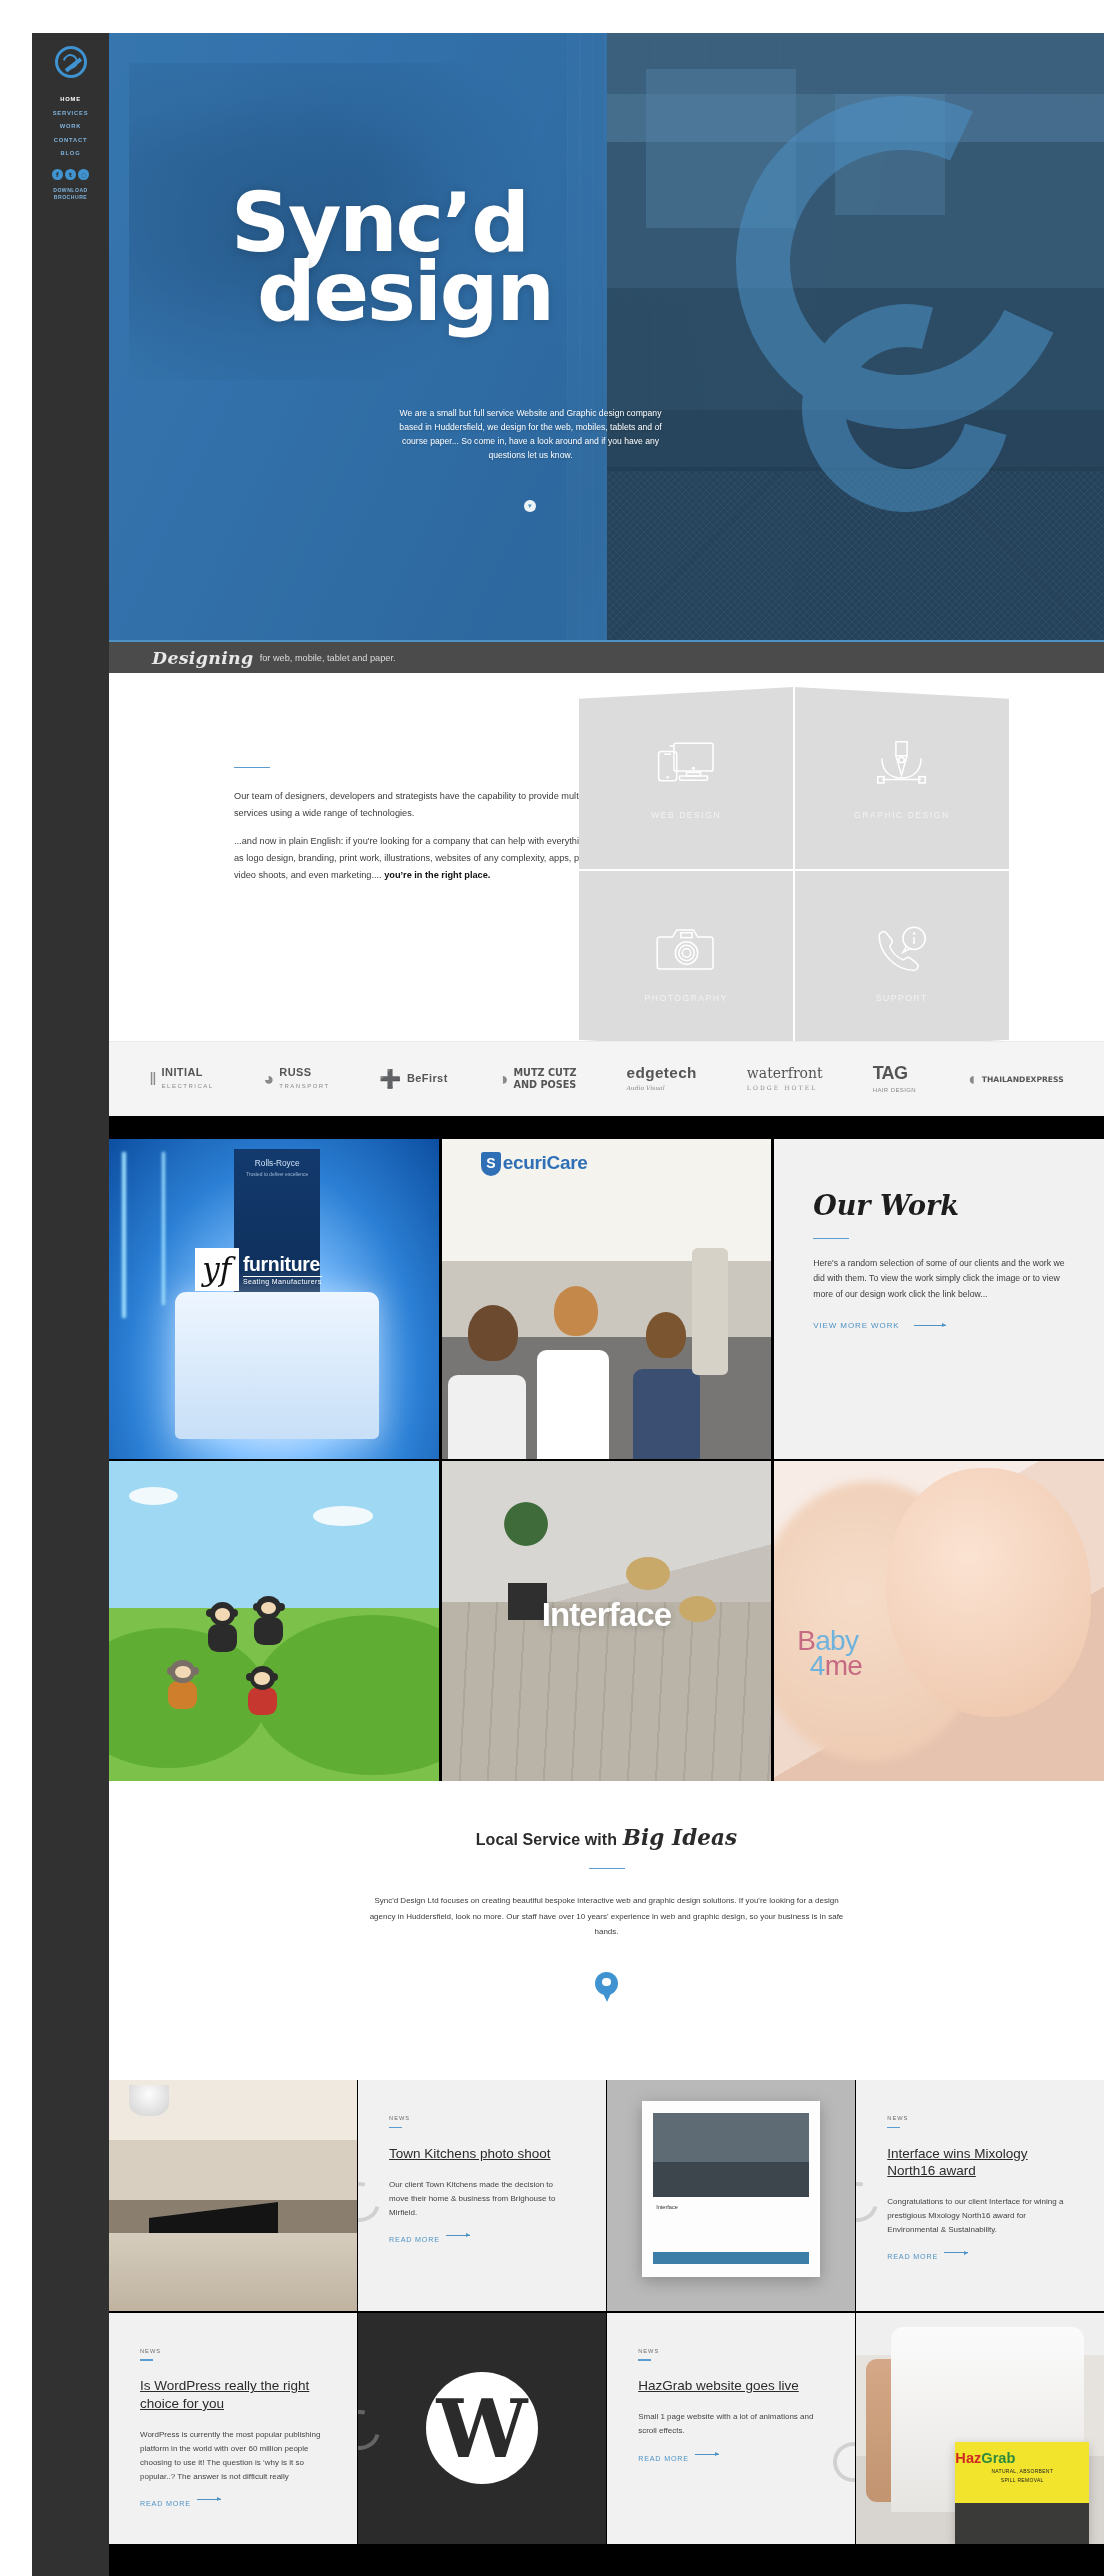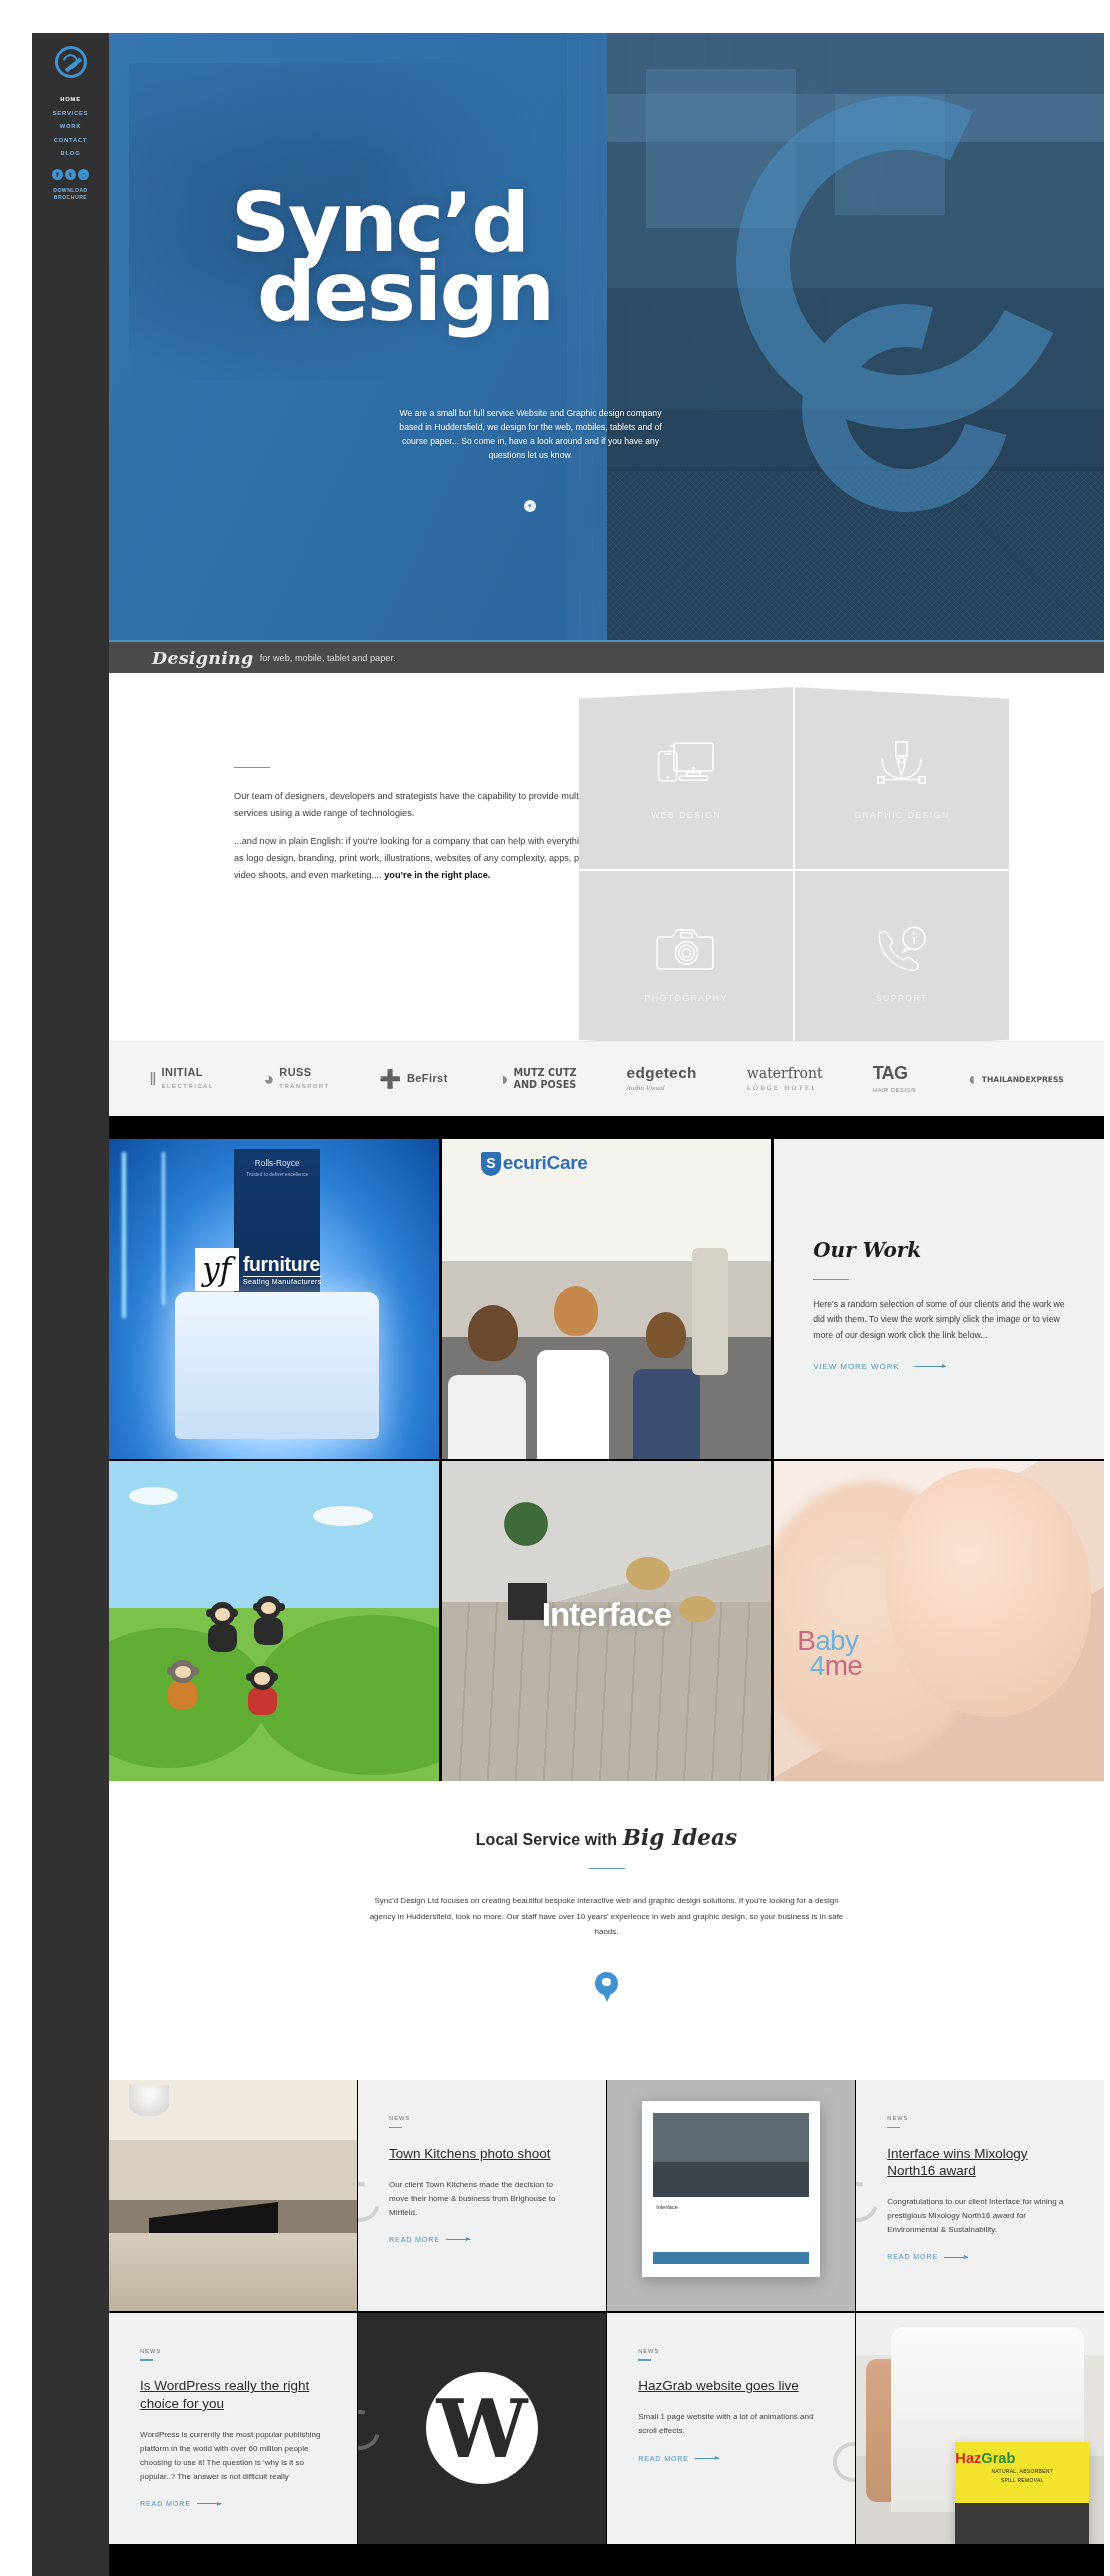--- a/index.html
+++ b/index.html
@@ -306,21 +306,21 @@
   }
   .sc-logo .sh{
     display:inline-block; width:19.4px; height:23.6px; background:#2f6fb5;
     border-radius: 2.8px 2.8px 11px 11px; vertical-align:middle; margin-right:2.1px;
     color:#fff; font-size:14px; text-align:center; line-height:22px;
   }
 
   .tile-ourwork{
     background:#f1f1f1; padding: 51px 39px 0 39px;
   }
-  .tile-ourwork .script-h{ font-size:20px;margin-top:48px; }
+  .tile-ourwork .script-h{ font-size:27px; }
   .tile-ourwork .rule{ margin:16.7px 0 16.7px 0; }
   .tile-ourwork p{ font-size:8.7px; color:#3c3c3c; line-height:1.8; }
   .viewmore{
     margin-top: 18px; display:flex; align-items:center; gap:14px;
     color:#4f93c6; font-size:8px; letter-spacing:0.9px; text-decoration:none;
   }
   .arrow{ width:32px; height:0.7px; background:#4f93c6; position:relative; }
   .arrow::after{
     content:""; position:absolute; right:0; top:-2.1px;
     border-left:4.9px solid #4f93c6; border-top:2.4px solid transparent; border-bottom:2.4px solid transparent;
@@ -421,21 +421,21 @@
   .ncell.txt{ background:#f1f1f1; padding: 35px 31px 0 31px; }
   .ncell .kicker{
     font-size:5.7px; letter-spacing:1px; color:#6d6d6d;
   }
   .ncell .krule{ width:12.5px; height:1.4px; background:#5b9bd0; margin:5.6px 0 16.7px 0; }
   .ncell h3{
     font-size: 13.5px; font-weight:400; color:#2b2b2b; line-height:1.3; margin-bottom: 15.3px; text-decoration: underline;
   }
   .ncell p{ font-size:8px; color:#444; line-height:1.75; }
   .readmore{
-    margin-top: 15.3px; display:flex; align-items:center; gap:6.2px;
+    margin-top: 15.3px; display:flex; gap:6.2px;
     color:#4f93c6; font-size:7.2px; letter-spacing:0.8px; text-decoration:none;
   }
   .arrow-sm{ width:23.6px; height:0.7px; background:#4f93c6; position:relative; }
   .arrow-sm::after{
     content:""; position:absolute; right:0; top:-1.7px;
     border-left:4.2px solid #4f93c6; border-top:2.1px solid transparent; border-bottom:2.1px solid transparent;
   }
   .watermark-c{
     position:absolute; left:-18px; top:44%;
     width:40px; height:40px; border-radius:50%;

